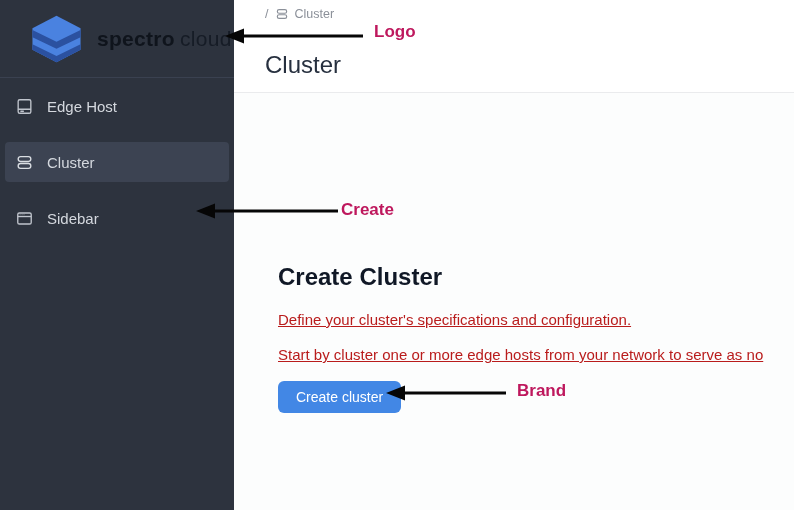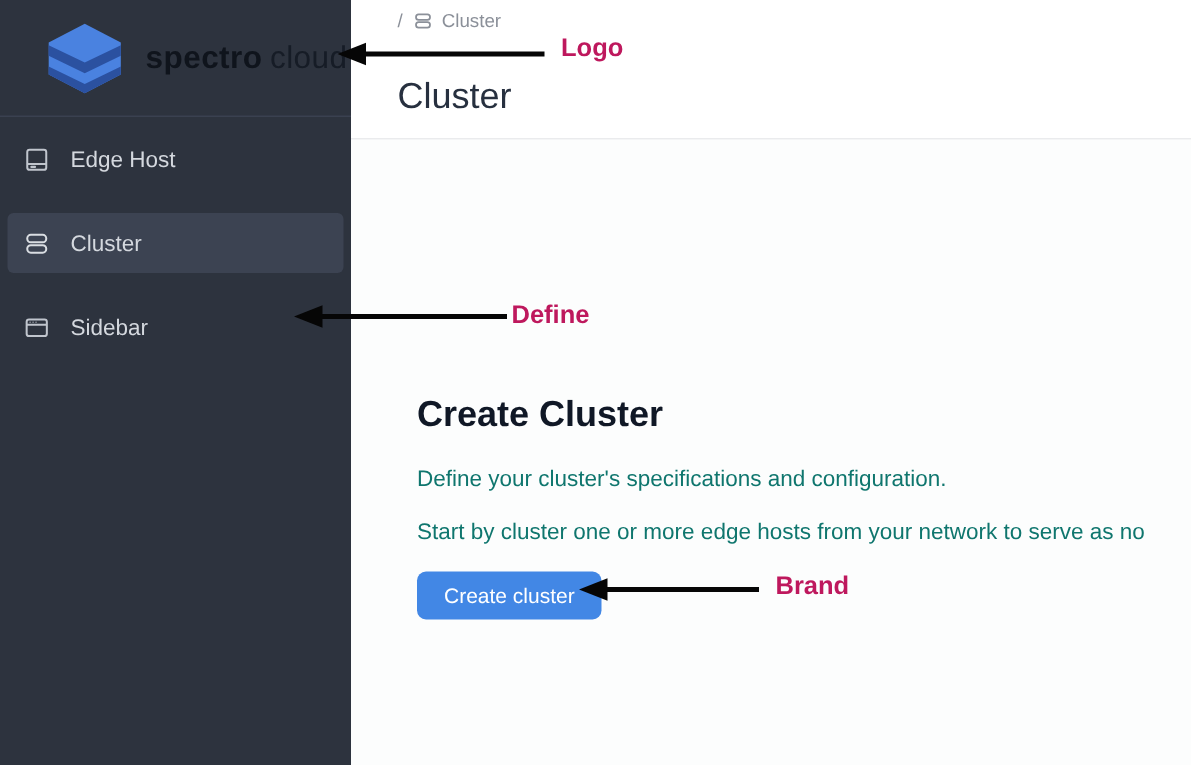--- a/index.html
+++ b/index.html
@@ -59,22 +59,22 @@
   .breadcrumb .bc-sep { margin-right: 7px; }
   .breadcrumb .bc-icon { display: inline-flex; margin-right: 5px; }
   .page-title {
     margin-top: 28px;
     font-size: 24px; font-weight: 400; color: #27303f;
   }
 
   .content-body { padding: 170px 0 0 44px; }
   .content-heading { font-size: 24px; font-weight: 700; color: #101826; margin-bottom: 20px; }
   .content-body p {
-    font-size: 15px; color: #0f766e; margin-bottom: 18px;
-    white-space: nowrap; overflow: hidden;
+    font-size: 15px; color: #b91c1c; margin-bottom: 18px;
+    white-space: nowrap; overflow: hidden; text-decoration: underline;
   }
   .btn-primary {
     margin-top: 0;
     background: #4287e5; color: #ffffff;
     border: none; border-radius: 6px;
     font-family: "Liberation Sans", sans-serif;
     font-size: 14px;
     padding: 8px 18px;
     height: 32px;
     cursor: pointer;
@@ -176,15 +176,15 @@
     <g stroke="#060606" fill="#060606">
       <line x1="338" y1="211" x2="212" y2="211" stroke-width="3.2"></line>
       <polygon points="196,211 215,203.5 215,218.5" stroke="none"></polygon>
     </g>
     <g stroke="#060606" fill="#060606">
       <line x1="506" y1="393" x2="402" y2="393" stroke-width="3.2"></line>
       <polygon points="386,393 405,385.5 405,400.5" stroke="none"></polygon>
     </g>
   </svg>
   <div class="ann-label ann-logo">Logo</div>
-  <div class="ann-label ann-sidebar">Define</div>
+  <div class="ann-label ann-sidebar">Create</div>
   <div class="ann-label ann-brand">Brand</div>
 </div>
 
 </body></html>

